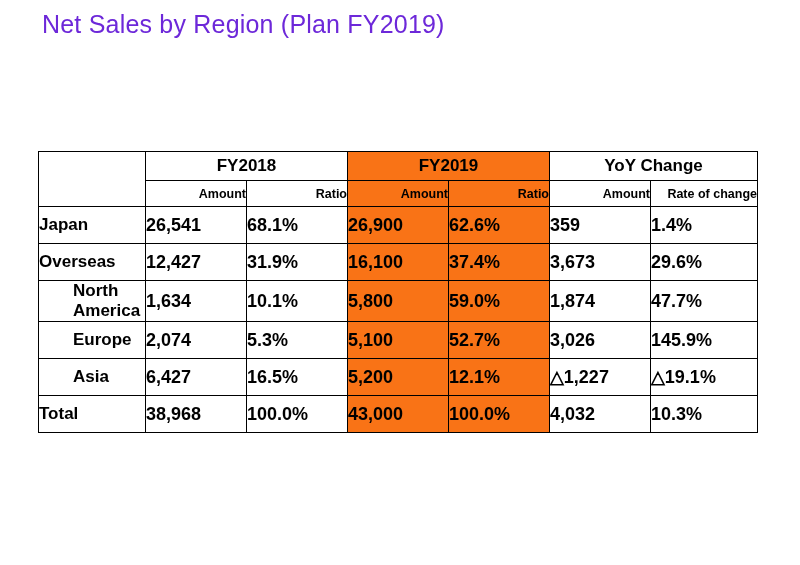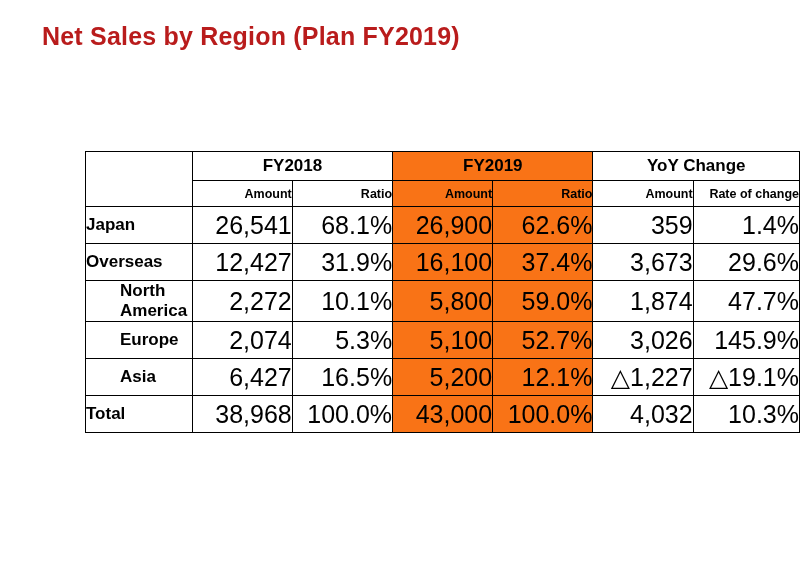--- a/index.html
+++ b/index.html
@@ -11,35 +11,34 @@
     height: 565px;
     background: #ffffff;
     font-family: "Liberation Sans", sans-serif;
     color: #000000;
     position: relative;
     overflow: hidden;
   }
   #title {
     position: absolute;
     left: 42px;
-    top: 22px;
+    top: 10px;
     font-size: 25px;
-    font-weight: bold;
+    font-weight: normal;
     letter-spacing: 0.2px;
-    color: #b91c1c;
+    color: #6d28d9;
   }
   #table-wrap {
     position: absolute;
     left: 38px;
     top: 151px;
   }
   table.sales {
     border-collapse: collapse;
     table-layout: fixed;
-    margin-left: 47px;
   }
   table.sales td, table.sales th {
     border: 1px solid #000000;
     padding: 0;
     margin: 0;
     background-clip: padding-box;
   }
   
   col.c-label { width: 107px; }
   col.c-amt   { width: 101px; }
@@ -73,23 +72,23 @@
     font-size: 17px;
     font-weight: bold;
     padding-left: 8px;
     vertical-align: middle;
     text-align: left;
   }
   .row-label.indent {
     padding-left: 34px;
   }
   .num {
-    font-size: 25px;
-    font-weight: normal;
-    text-align: right;
+    font-size: 18px;
+    font-weight: bold;
+    text-align: left;
     padding-right: 9px;
     vertical-align: middle;
   }
   .body-row td {
     height: 36px;
   }
   
   .dotted-top {
     border-top: 1px dotted #666666;
   }
@@ -146,21 +145,21 @@
         <td class="num solid-top">12,427</td>
         <td class="num solid-top">31.9%</td>
         <td class="num solid-top fy2019">16,100</td>
         <td class="num solid-top fy2019">37.4%</td>
         <td class="num solid-top">3,673</td>
         <td class="num solid-top">29.6%</td>
       </tr>
 
       <tr class="body-row">
         <td class="row-label indent dotted-top">North America</td>
-        <td class="num dotted-top">2,272</td>
+        <td class="num dotted-top">1,634</td>
         <td class="num dotted-top">10.1%</td>
         <td class="num dotted-top fy2019">5,800</td>
         <td class="num dotted-top fy2019">59.0%</td>
         <td class="num dotted-top">1,874</td>
         <td class="num dotted-top">47.7%</td>
       </tr>
 
       <tr class="body-row">
         <td class="row-label indent dotted-top">Europe</td>
         <td class="num dotted-top">2,074</td>

